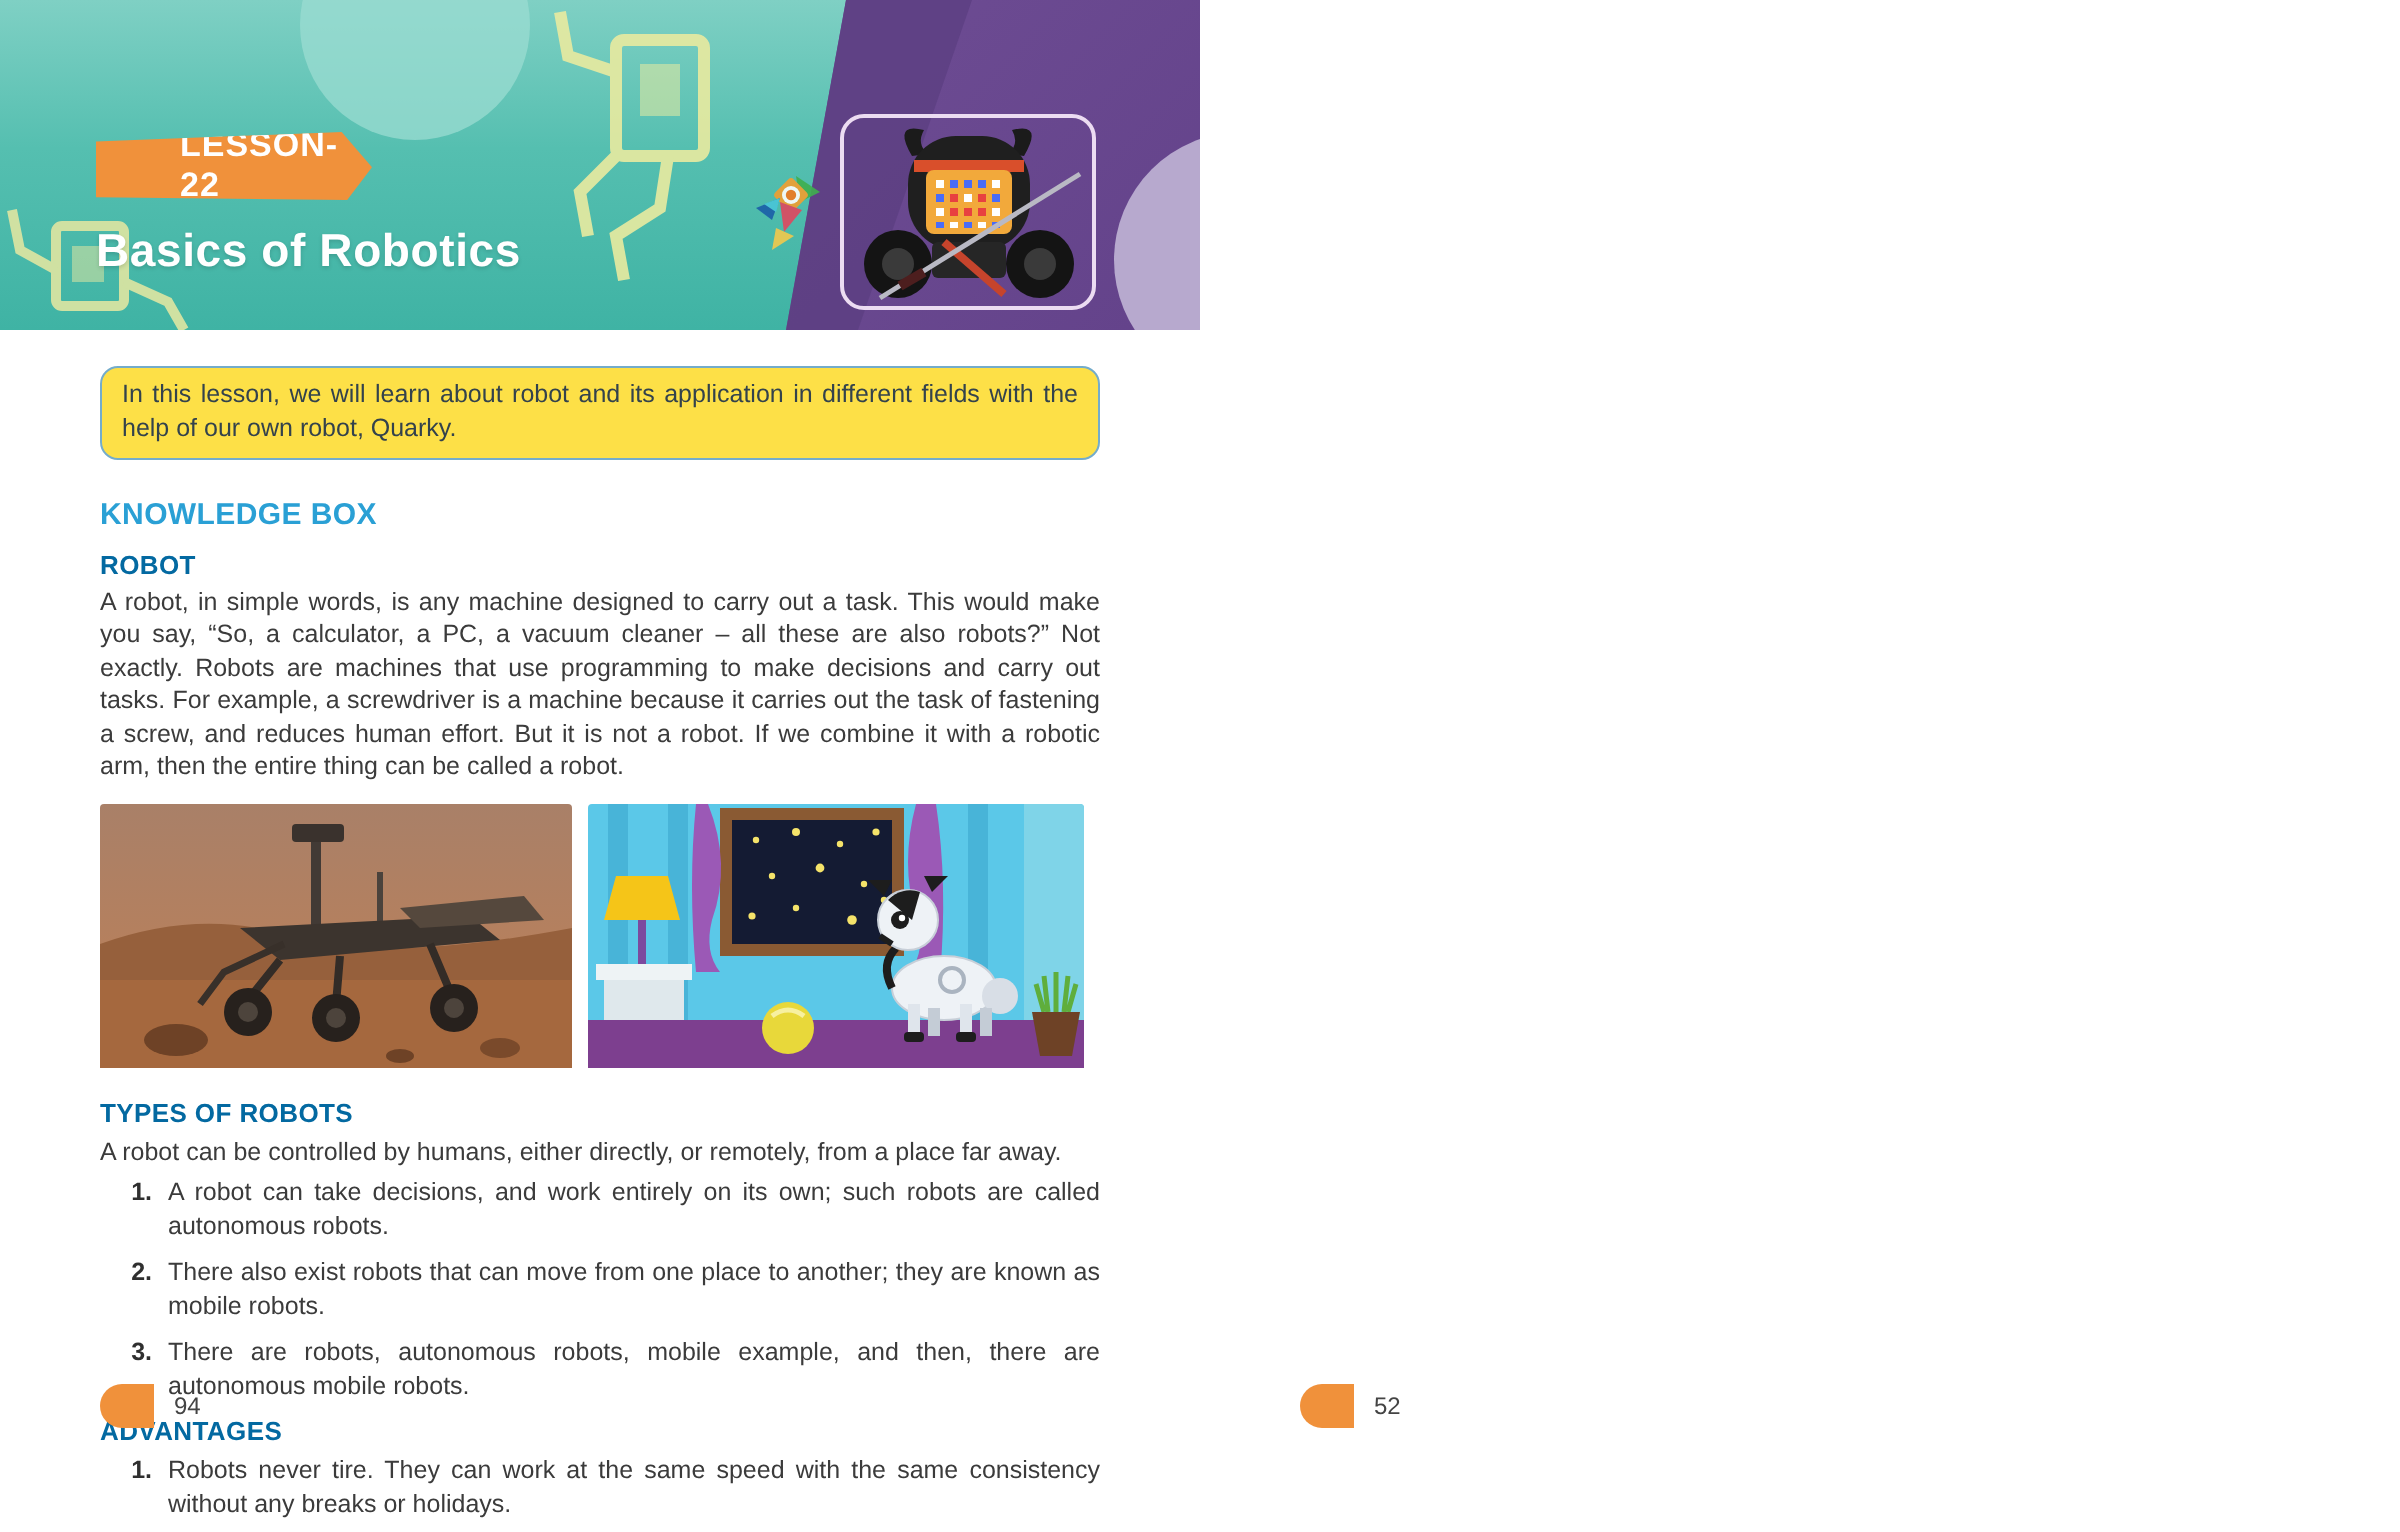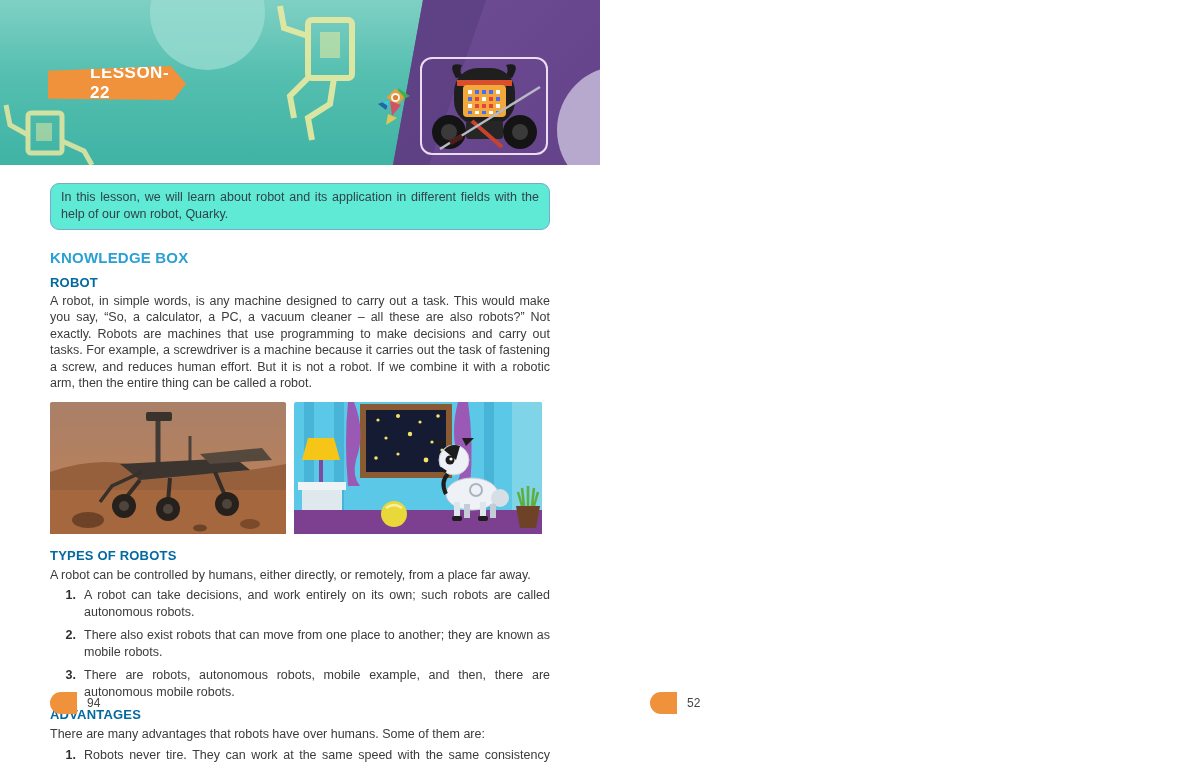--- a/index.html
+++ b/index.html
@@ -32,21 +32,21 @@
   .doodle { position:absolute; opacity:.9; }
 
   
   .content { position:absolute; }
   #content-left  { left:50px; top:183px; width:500px; }
   .h-blue { color:#2aa0d5; font-weight:bold; font-size:15px; letter-spacing:.2px; }
   .h-red  { color:#0369a1; font-weight:bold; font-size:13px; letter-spacing:.2px; }
   .para { font-size:12.5px; color:#3b3b3b; line-height:1.32; text-align:justify; }
   .caption { font-size:10px; color:#4a4a4a; text-align:center; }
 
-  .intro-box { border:1px solid #74accb; background:#5eead4; border-radius:9px;
+  .intro-box { border:1px solid #74accb; background:#fde047; border-radius:9px;
             padding:5px 10px 6px 10px; font-size:12.5px; color:#33424c; line-height:1.35; text-align:justify; }
 
   .olist { margin-top:4px; }
   .oli { display:flex; margin:0 0 7px 0; }
   .oli .num { font-weight:bold; color:#2f2f2f; width:26px; text-align:right; margin-right:8px; flex:none; font-size:12.5px; }
   .oli .txt { flex:1; }
 
   
   .fig-row { display:flex; gap:8px; margin-top:10px; }
   .fig-frame { border-radius:2px; overflow:hidden; flex:none; }
@@ -135,20 +135,21 @@
         <circle cx="98" cy="73" r="8" fill="#3a3a3a"></circle>
         <line x1="50" y1="62" x2="80" y2="88" stroke="#c6442c" stroke-width="4"></line>
         <line x1="18" y1="90" x2="118" y2="28" stroke="#b9b9c4" stroke-width="2.5"></line>
         <line x1="28" y1="84" x2="40" y2="77" stroke="#4d1e1e" stroke-width="5"></line>
       </svg>
     </div>
 
     <div class="ribbon">
       <span>LESSON-22</span>
     </div>
+    <div class="banner-title">Basics of Robotics</div>
   </div>
 
   <div class="content" id="content-left">
     <div class="intro-box">In this lesson, we will learn about robot and its application in different fields with the help of our own robot, Quarky.</div>
 
     <div class="h-blue" style="margin-top:19px">KNOWLEDGE BOX</div>
     <div class="h-red" style="margin-top:9px">ROBOT</div>
     <div class="para" style="margin-top:3px">A robot, in simple words, is any machine designed to carry out a task. This would make you say, “So, a calculator, a PC, a vacuum cleaner – all these are also robots?” Not exactly. Robots are machines that use programming to make decisions and carry out tasks. For example, a screwdriver is a machine because it carries out the task of fastening a screw, and reduces human effort. But it is not a robot. If we combine it with a robotic arm, then the entire thing can be called a robot.</div>
 
     <div class="fig-row">
@@ -264,21 +265,20 @@
           <span class="num">2.</span>
           <span class="txt">There also exist robots that can move from one place to another; they are known as mobile robots.</span>
         </div>
       <div class="oli para">
           <span class="num">3.</span>
           <span class="txt">There are robots, autonomous robots, mobile example, and then, there are autonomous mobile robots.</span>
         </div>
     </div>
 
     <div class="h-red" style="margin-top:6px">ADVANTAGES</div>
-    <div class="para" style="margin-top:4px">There are many advantages that robots have over humans. Some of them are:</div>
     <div class="olist">
       <div class="oli para">
           <span class="num">1.</span>
           <span class="txt">Robots never tire. They can work at the same speed with the same consistency without any breaks or holidays.</span>
         </div>
     </div>
   </div>
 
   <div class="footer">
     <div class="tab"></div>

